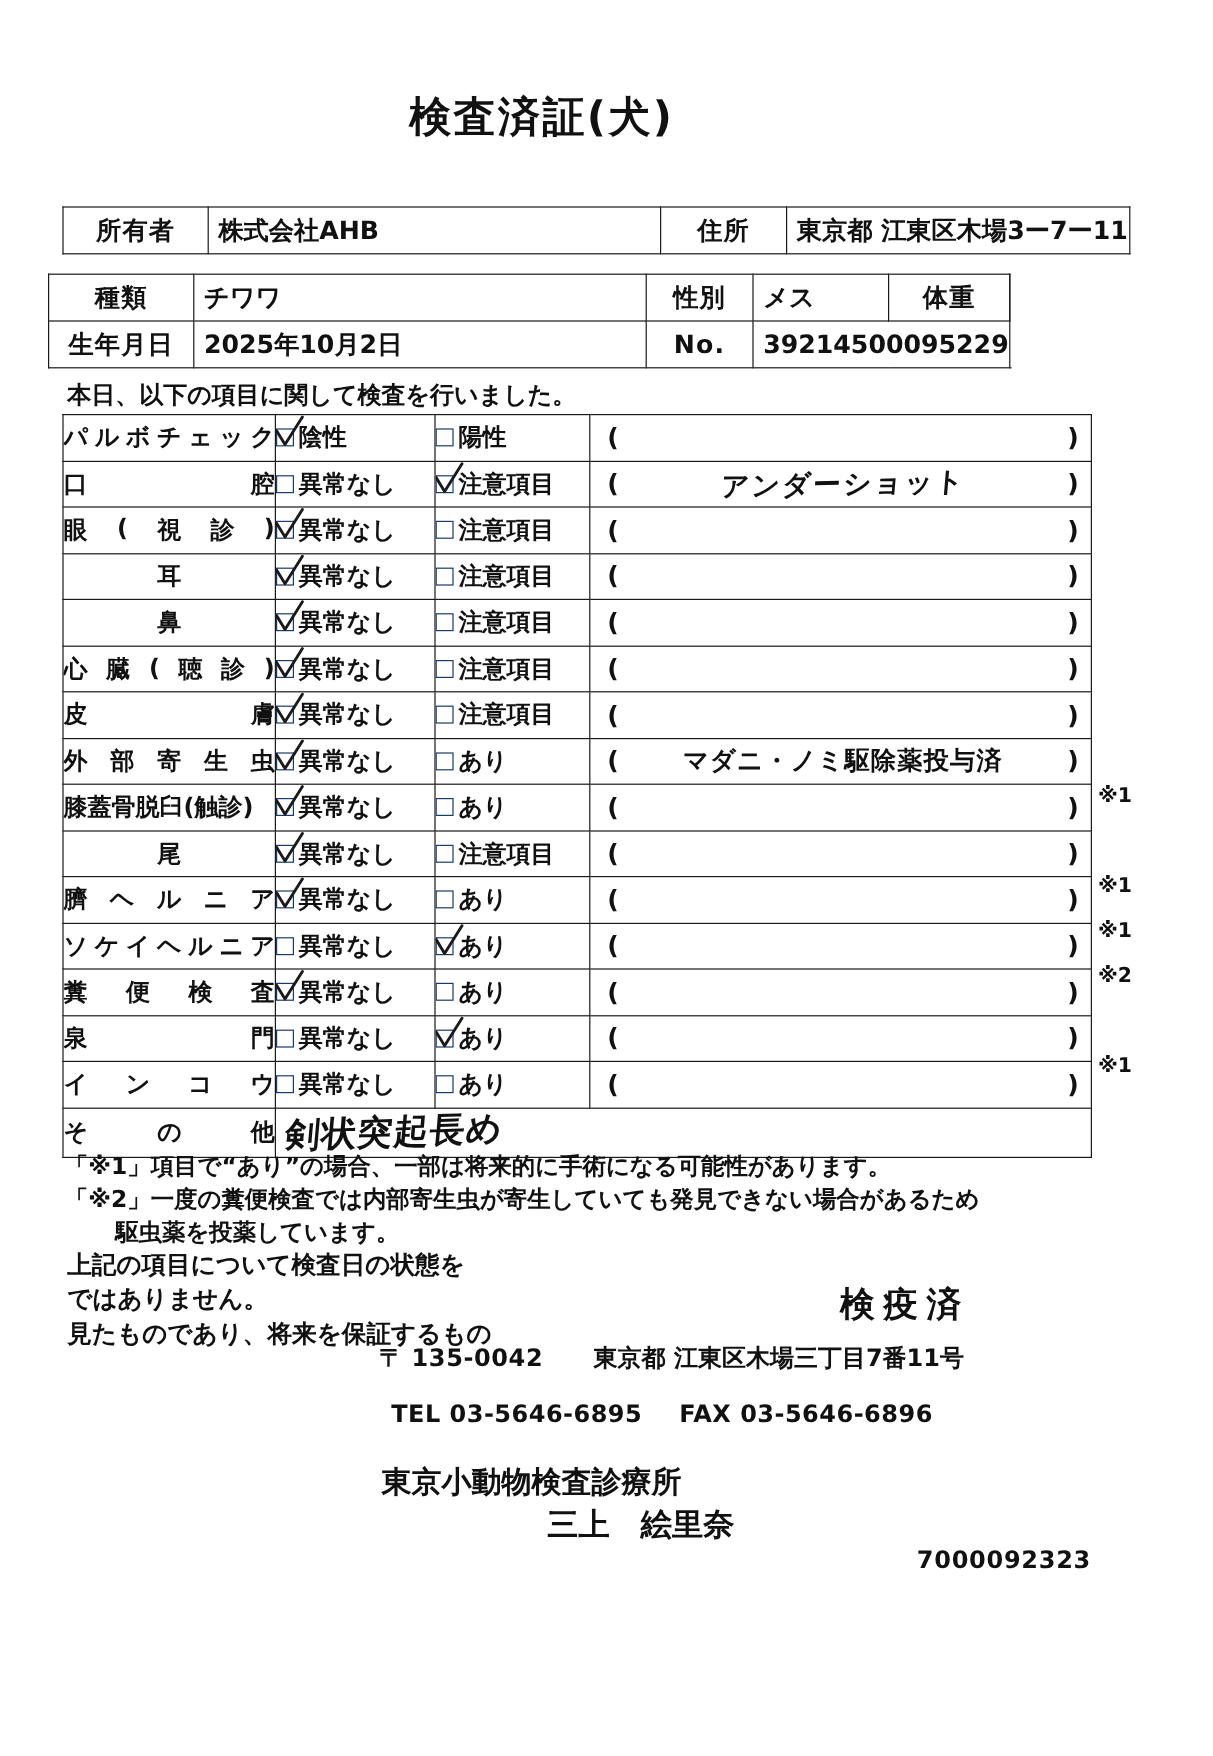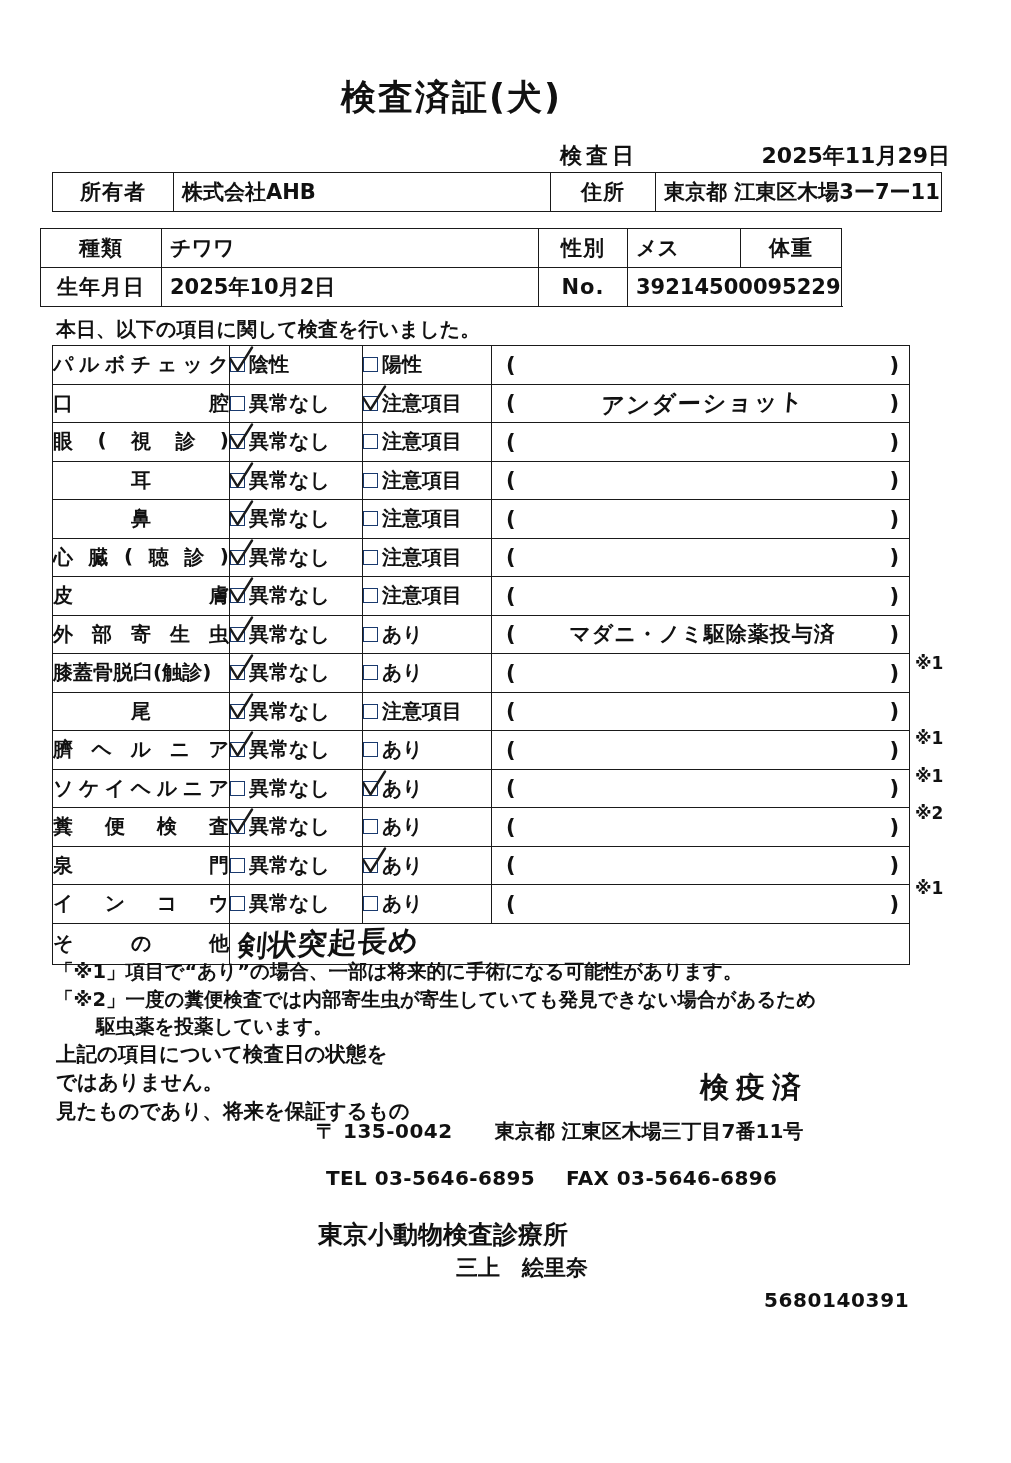--- a/index.html
+++ b/index.html
@@ -251,43 +251,39 @@
     position: absolute;
     top: 1218px;
     left: 318px;
     font-size: 25px;
     font-weight: 700;
   }
   .vet {
     position: absolute;
     top: 1253px;
     left: 456px;
-    font-size: 22px;
+    font-size: 26px;
     font-weight: 700;
   }
   .docno {
     position: absolute;
     top: 1288px;
     left: 764px;
     font-size: 20px;
     font-weight: 700;
     letter-spacing: 0.6px;
   }
 </style>
 </head>
 <body>
 
 <div class="page">
 
   <div class="title">検査済証(犬)</div>
 
-  <div class="insp-date-row">
-    <span class="lbl">検査日</span>
-    <span class="val">2025年11月29日</span>
-  </div>
 
   <table class="tbl" id="owner-table">
     <tbody>
         <tr>
       <td class="lab" style="width:104px">所有者</td>
       <td style="width:360px">株式会社AHB</td>
       <td class="lab" style="width:88px">住所</td>
       <td>東京都 江東区木場3ー7ー11</td>
     </tr>
   </tbody>
@@ -803,15 +799,15 @@
   <div class="telfax">
     <span>TEL</span>
     <span>03-5646-6895</span>
     <span class="sep"></span>
     <span>FAX</span>
     <span>03-5646-6896</span>
   </div>
 
   <div class="clinic">東京小動物検査診療所</div>
   <div class="vet">三上　絵里奈</div>
-  <div class="docno">5680140391</div>
+  <div class="docno">7000092323</div>
 
 </div>
 
 </body></html>

